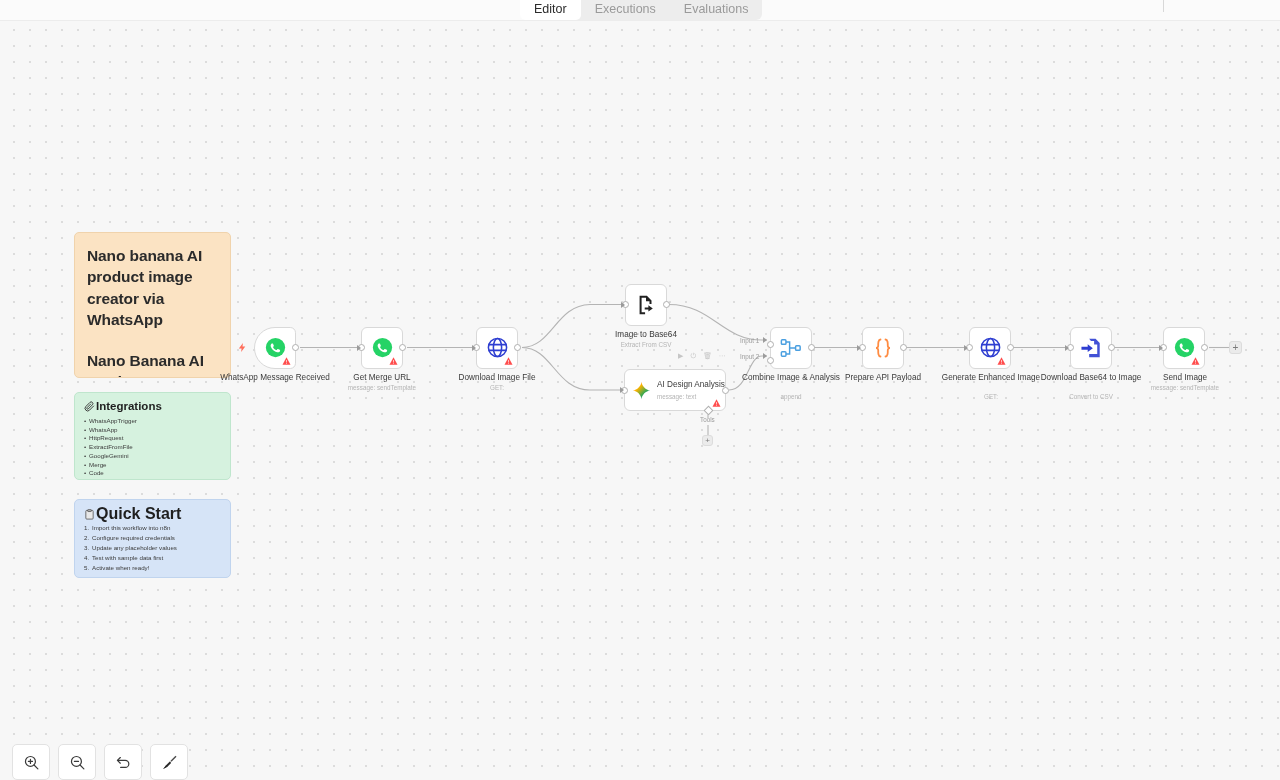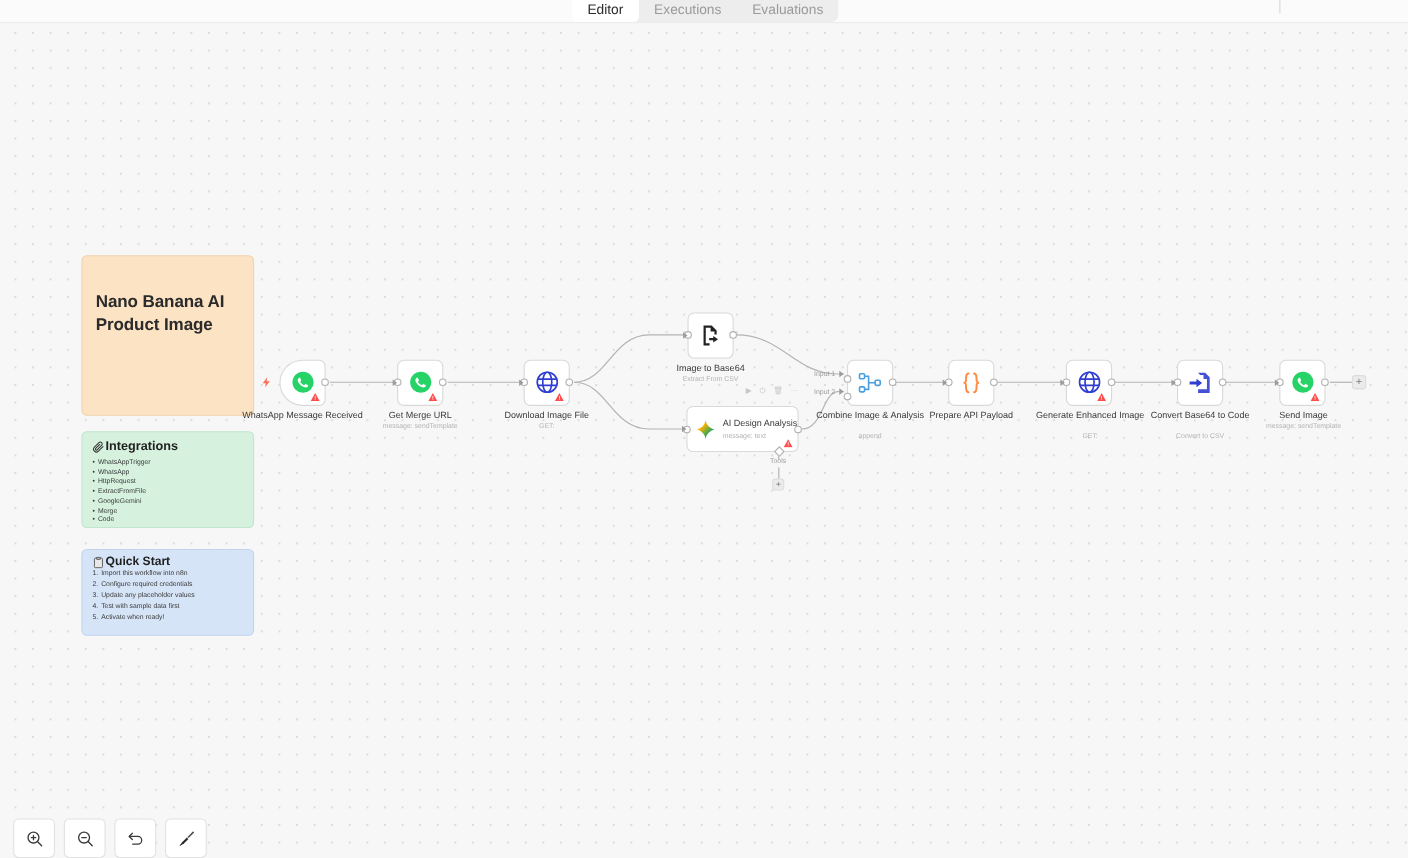--- a/index.html
+++ b/index.html
@@ -128,21 +128,21 @@
   }
 
   #sticky-quickstart {
     left: 74px; top: 499px;
     width: 157px; height: 79px;
     background: #d6e4f7;
     border: 1px solid #c0d4ee;
     padding: 5px 9px;
   }
   #sticky-quickstart .sh {
-    font-size: 11px;
+    font-size: 16px;
     font-weight: bold;
     color: #1f1f1f;
     display: flex;
     align-items: center;
     gap: 1px;
     margin-bottom: 0;
   }
   #sticky-quickstart ol {
     margin: 0; padding: 0; list-style: none;
     counter-reset: qs;
@@ -388,20 +388,21 @@
   <div class="arrowhead" style="left:621px; top:301.5px;"></div>
   <div class="arrowhead" style="left:620px; top:387px;"></div>
   <div class="arrowhead" style="left:763px; top:337px;"></div>
   <div class="arrowhead" style="left:763px; top:353px;"></div>
   <div class="arrowhead" style="left:857px; top:344.5px;"></div>
   <div class="arrowhead" style="left:964px; top:344.5px;"></div>
   <div class="arrowhead" style="left:1065px; top:344.5px;"></div>
   <div class="arrowhead" style="left:1159px; top:344.5px;"></div>
 
   <div class="sticky" id="sticky-title">
+    <div class="h1">Nano banana AI product image creator via WhatsApp</div>
     <div class="h2">Nano Banana AI Product Image</div>
   </div>
 
   <div class="sticky" id="sticky-integrations">
     <div class="sh">
       <svg width="11" height="11" viewBox="0 0 24 24" fill="none" stroke="#333" stroke-width="2" stroke-linecap="round">
         <path d="M21 11l-9 9a5.5 5.5 0 0 1-8-8l9-9a3.7 3.7 0 0 1 5.3 5.3l-9 9a1.9 1.9 0 0 1-2.7-2.7l8-8"></path>
       </svg>
       <span>Integrations</span>
     </div>
@@ -568,21 +569,21 @@
   <div class="node-sub" style="left:991px; top:393px;">GET:</div>
 
   <div class="node" style="left:1070px; top:326.5px;">
     <svg width="22" height="22" viewBox="0 0 24 24" fill="#2e3ed1">
       <path d="M10 2 h7 l4.5 4.5 V22 H10 v-3.5 h8.8 V8.2 H15.4 V4.3 H12 Z" opacity="0.9"></path>
       <path d="M8.4 8 v2.6 H1.6 v3.2 h6.8 v2.6 L14 12.2 Z"></path>
     </svg>
     <div class="port in"></div>
     <div class="port out"></div>
   </div>
-  <div class="node-label" style="left:1091px; top:373px;">Convert Base64 to Code</div>
+  <div class="node-label" style="left:1091px; top:373px;">Download Base64 to Image</div>
   <div class="node-sub" style="left:1091px; top:393px;">Convert to CSV</div>
 
   <div class="node" style="left:1163px; top:326.5px;">
     <svg width="21" height="21" viewBox="0 0 24 24">
       <circle cx="12" cy="12" r="11" fill="#25D366"></circle>
       <path d="M8.2 7.4c-.25 0-.55.1-.82.4-.28.3-.93.9-.93 2.2 0 1.3.95 2.55 1.08 2.73.13.18 1.85 2.95 4.55 4.02 2.25.9 2.71.72 3.2.67.49-.04 1.58-.64 1.8-1.27.22-.62.22-1.16.16-1.27-.07-.11-.25-.18-.53-.32-.27-.13-1.58-.78-1.83-.87-.24-.09-.42-.13-.6.14-.17.27-.68.87-.83 1.05-.16.18-.31.2-.58.07-.27-.14-1.13-.42-2.15-1.33-.79-.71-1.33-1.58-1.48-1.85-.16-.27-.02-.42.12-.55.12-.12.27-.32.4-.48.14-.16.18-.27.28-.45.09-.18.04-.34-.02-.47-.07-.14-.6-1.46-.83-2-.22-.52-.44-.45-.6-.46h-.5z" fill="#fff"></path>
     </svg>
     <svg class="warn-tri" style="position:absolute;right:4px;bottom:3px;" viewBox="0 0 24 22" fill="#ff4d4d">
       <path d="M12 1 L23 21 H1 Z"></path>
       <path d="M11.1 8 h1.8 v7 h-1.8 z M11.1 16.5 h1.8 v1.8 h-1.8 z" fill="#fff"></path>

